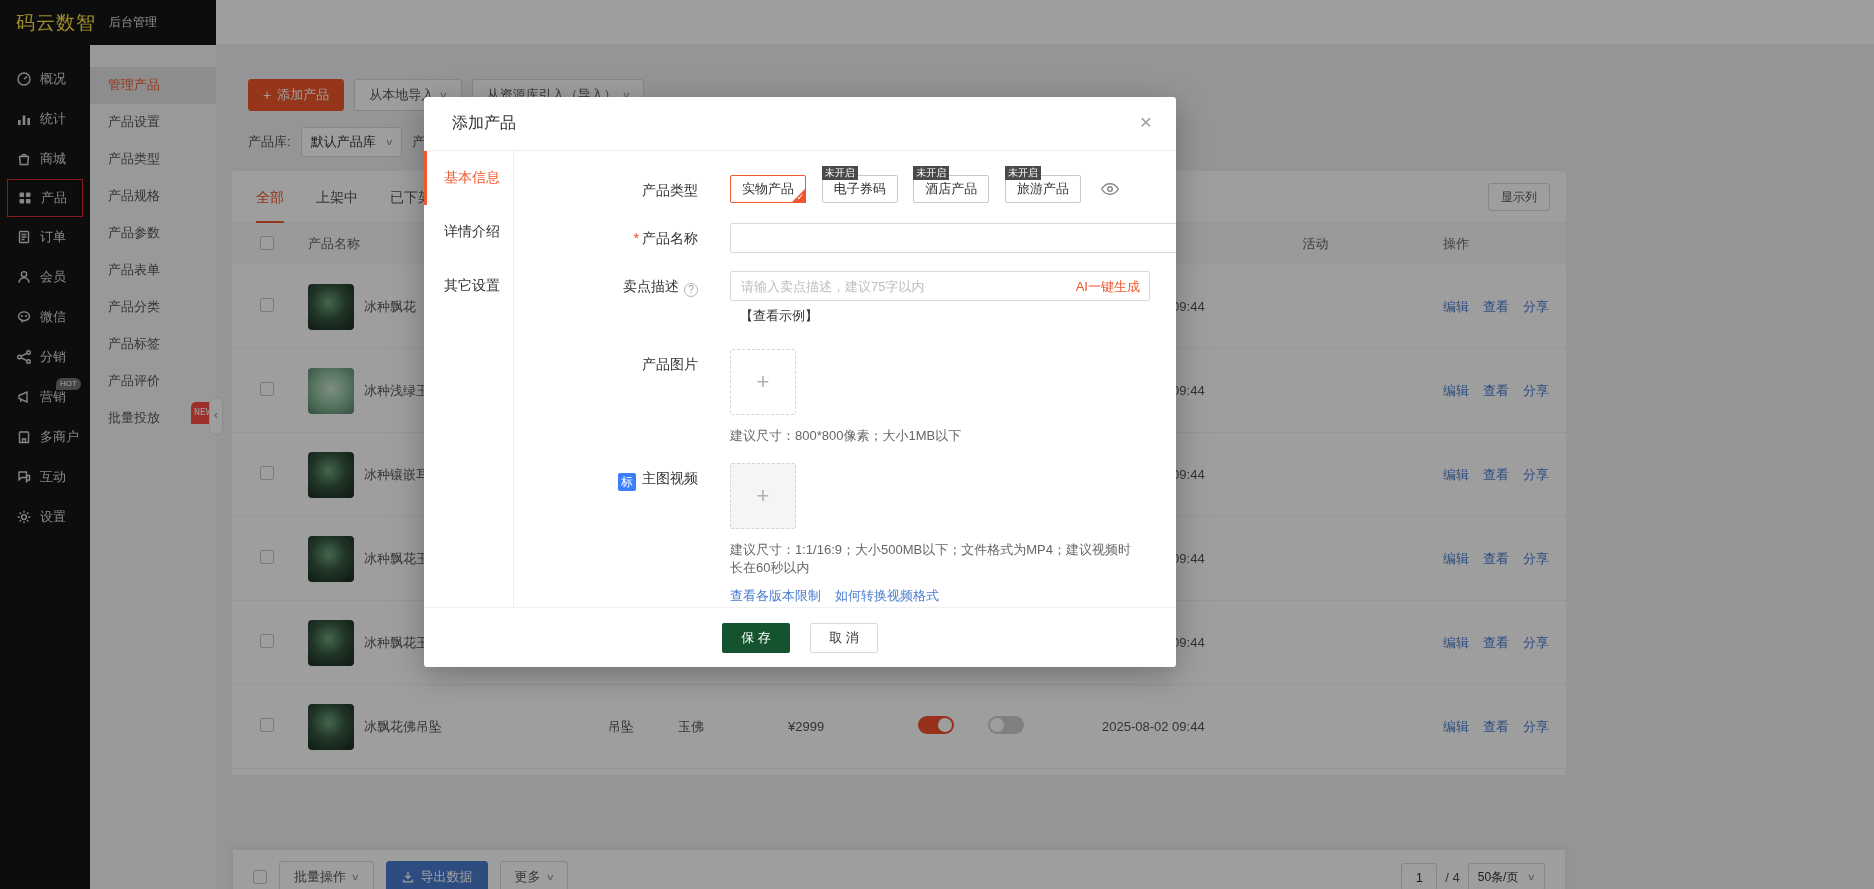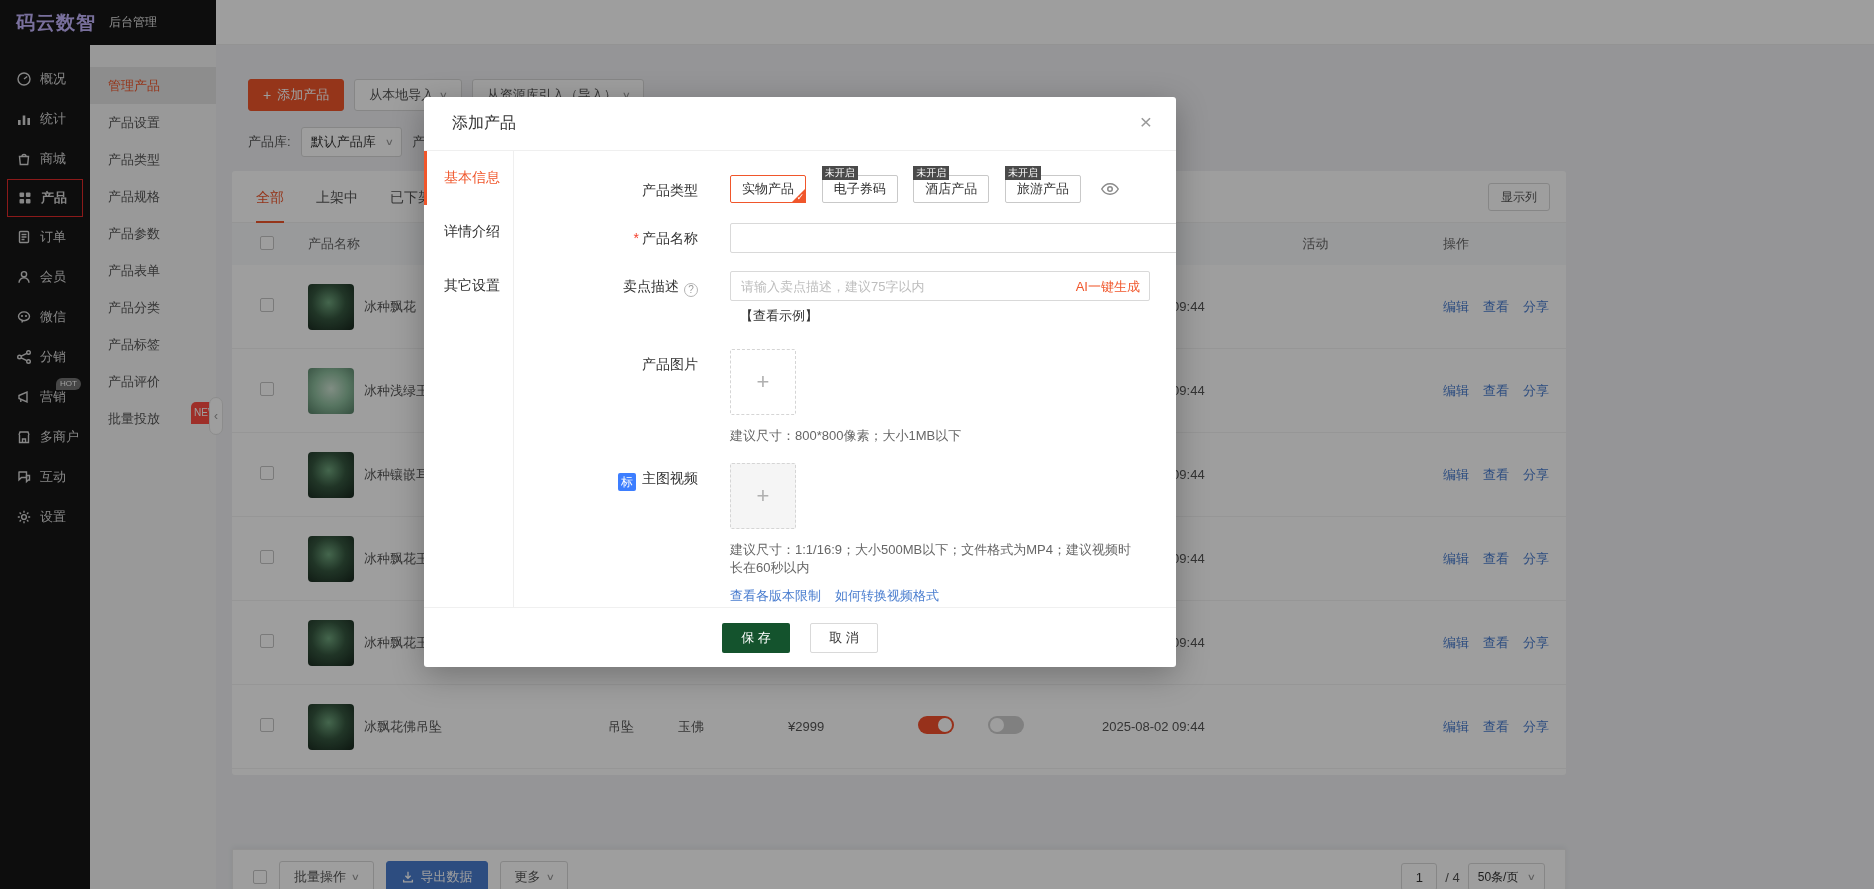--- a/index.html
+++ b/index.html
@@ -2,33 +2,33 @@
 <html><head>
 <meta charset="utf-8">
 <style>
   * { margin:0; padding:0; box-sizing:border-box; }
   html,body { background:#dcdcdc; }
   body, button, input, select { font-family:"Liberation Sans","DejaVu Sans",sans-serif; }
   .page { position:relative; width:1874px; height:889px; background:#f0f1f4; overflow:hidden; margin:0 auto; font-size:13px; color:#333; }
 
   
   .brand { position:absolute; left:0; top:0; width:216px; height:45px; background:#151515; display:flex; align-items:center; padding-left:16px; z-index:5; }
-  .brand-logo { color:#c4b5fd; font-size:19px; font-weight:bold; letter-spacing:1px; }
+  .brand-logo { color:#fde047; font-size:19px; font-weight:normal; letter-spacing:1px; }
   .brand-sub { color:#e3e3e3; font-size:12px; margin-left:13px; }
   .topbar-rest { position:absolute; left:216px; right:0; top:0; height:45px; background:#fff; border-bottom:1px solid #ededed; }
 
   
   .sidebar { position:absolute; left:0; top:45px; bottom:0; width:90px; background:#151515; padding-top:14px; z-index:5; }
   .side-item { position:relative; display:flex; align-items:center; gap:8px; padding-left:16px; height:40px; color:#d8d8d8; font-size:13px; cursor:pointer; }
   .side-item svg { width:16px; height:16px; flex:none; }
-  .side-item.outlined { border:1px solid #e02b2b; margin:0 7px; padding-left:9px; height:38px;font-weight:bold; }
+  .side-item.outlined { border:1px solid #e02b2b; margin:0 7px; padding-left:9px; height:38px; }
   .side-badge { position:absolute; top:1px; left:56px; background:#737373; color:#fff; font-size:8px; line-height:1.2; padding:1px 4px; border-radius:6px 6px 6px 0; }
 
   
-  .submenu { position:absolute; left:90px; top:45px; bottom:0; width:126px; background:#f7f7f7; padding-top:22px; z-index:4; }
+  .submenu { position:absolute; left:90px; top:45px; bottom:0; width:126px; background:#f7f7f7; padding-top:22px; z-index:4;font-family:Liberation Mono, monospace; }
   .sub-item { position:relative; height:37px; line-height:37px; padding-left:18px; font-size:13px; color:#565656; cursor:pointer; }
   .sub-item.active { background:#e4e4e4; color:#f0562b; }
   .sub-badge { position:absolute; top:2px; left:70px; background:#ff4d43; color:#fff; font-size:10px; line-height:1.2; padding:5px 3px; border-radius:5px 5px 5px 0;margin-left:31px; }
   .collapse-handle { position:absolute; right:-7px; top:352px; width:14px; height:38px; background:#fff; border:1px solid #e3e3e3; border-radius:8px; display:flex; align-items:center; justify-content:center; color:#999; font-size:12px; cursor:pointer; z-index:6; }
 
   
   .main { position:absolute; left:216px; top:45px; right:0; bottom:0; }
   .toolbar { display:flex; gap:10px; margin:34px 0 0 32px; }
   .btn { height:32px; display:inline-flex; align-items:center; gap:6px; padding:0 14px; font-size:13px; border:1px solid #d9d9d9; background:#fff; color:#555; border-radius:3px; cursor:pointer; }
   .btn-primary { background:#f0562b; border-color:#f0562b; color:#fff; }

